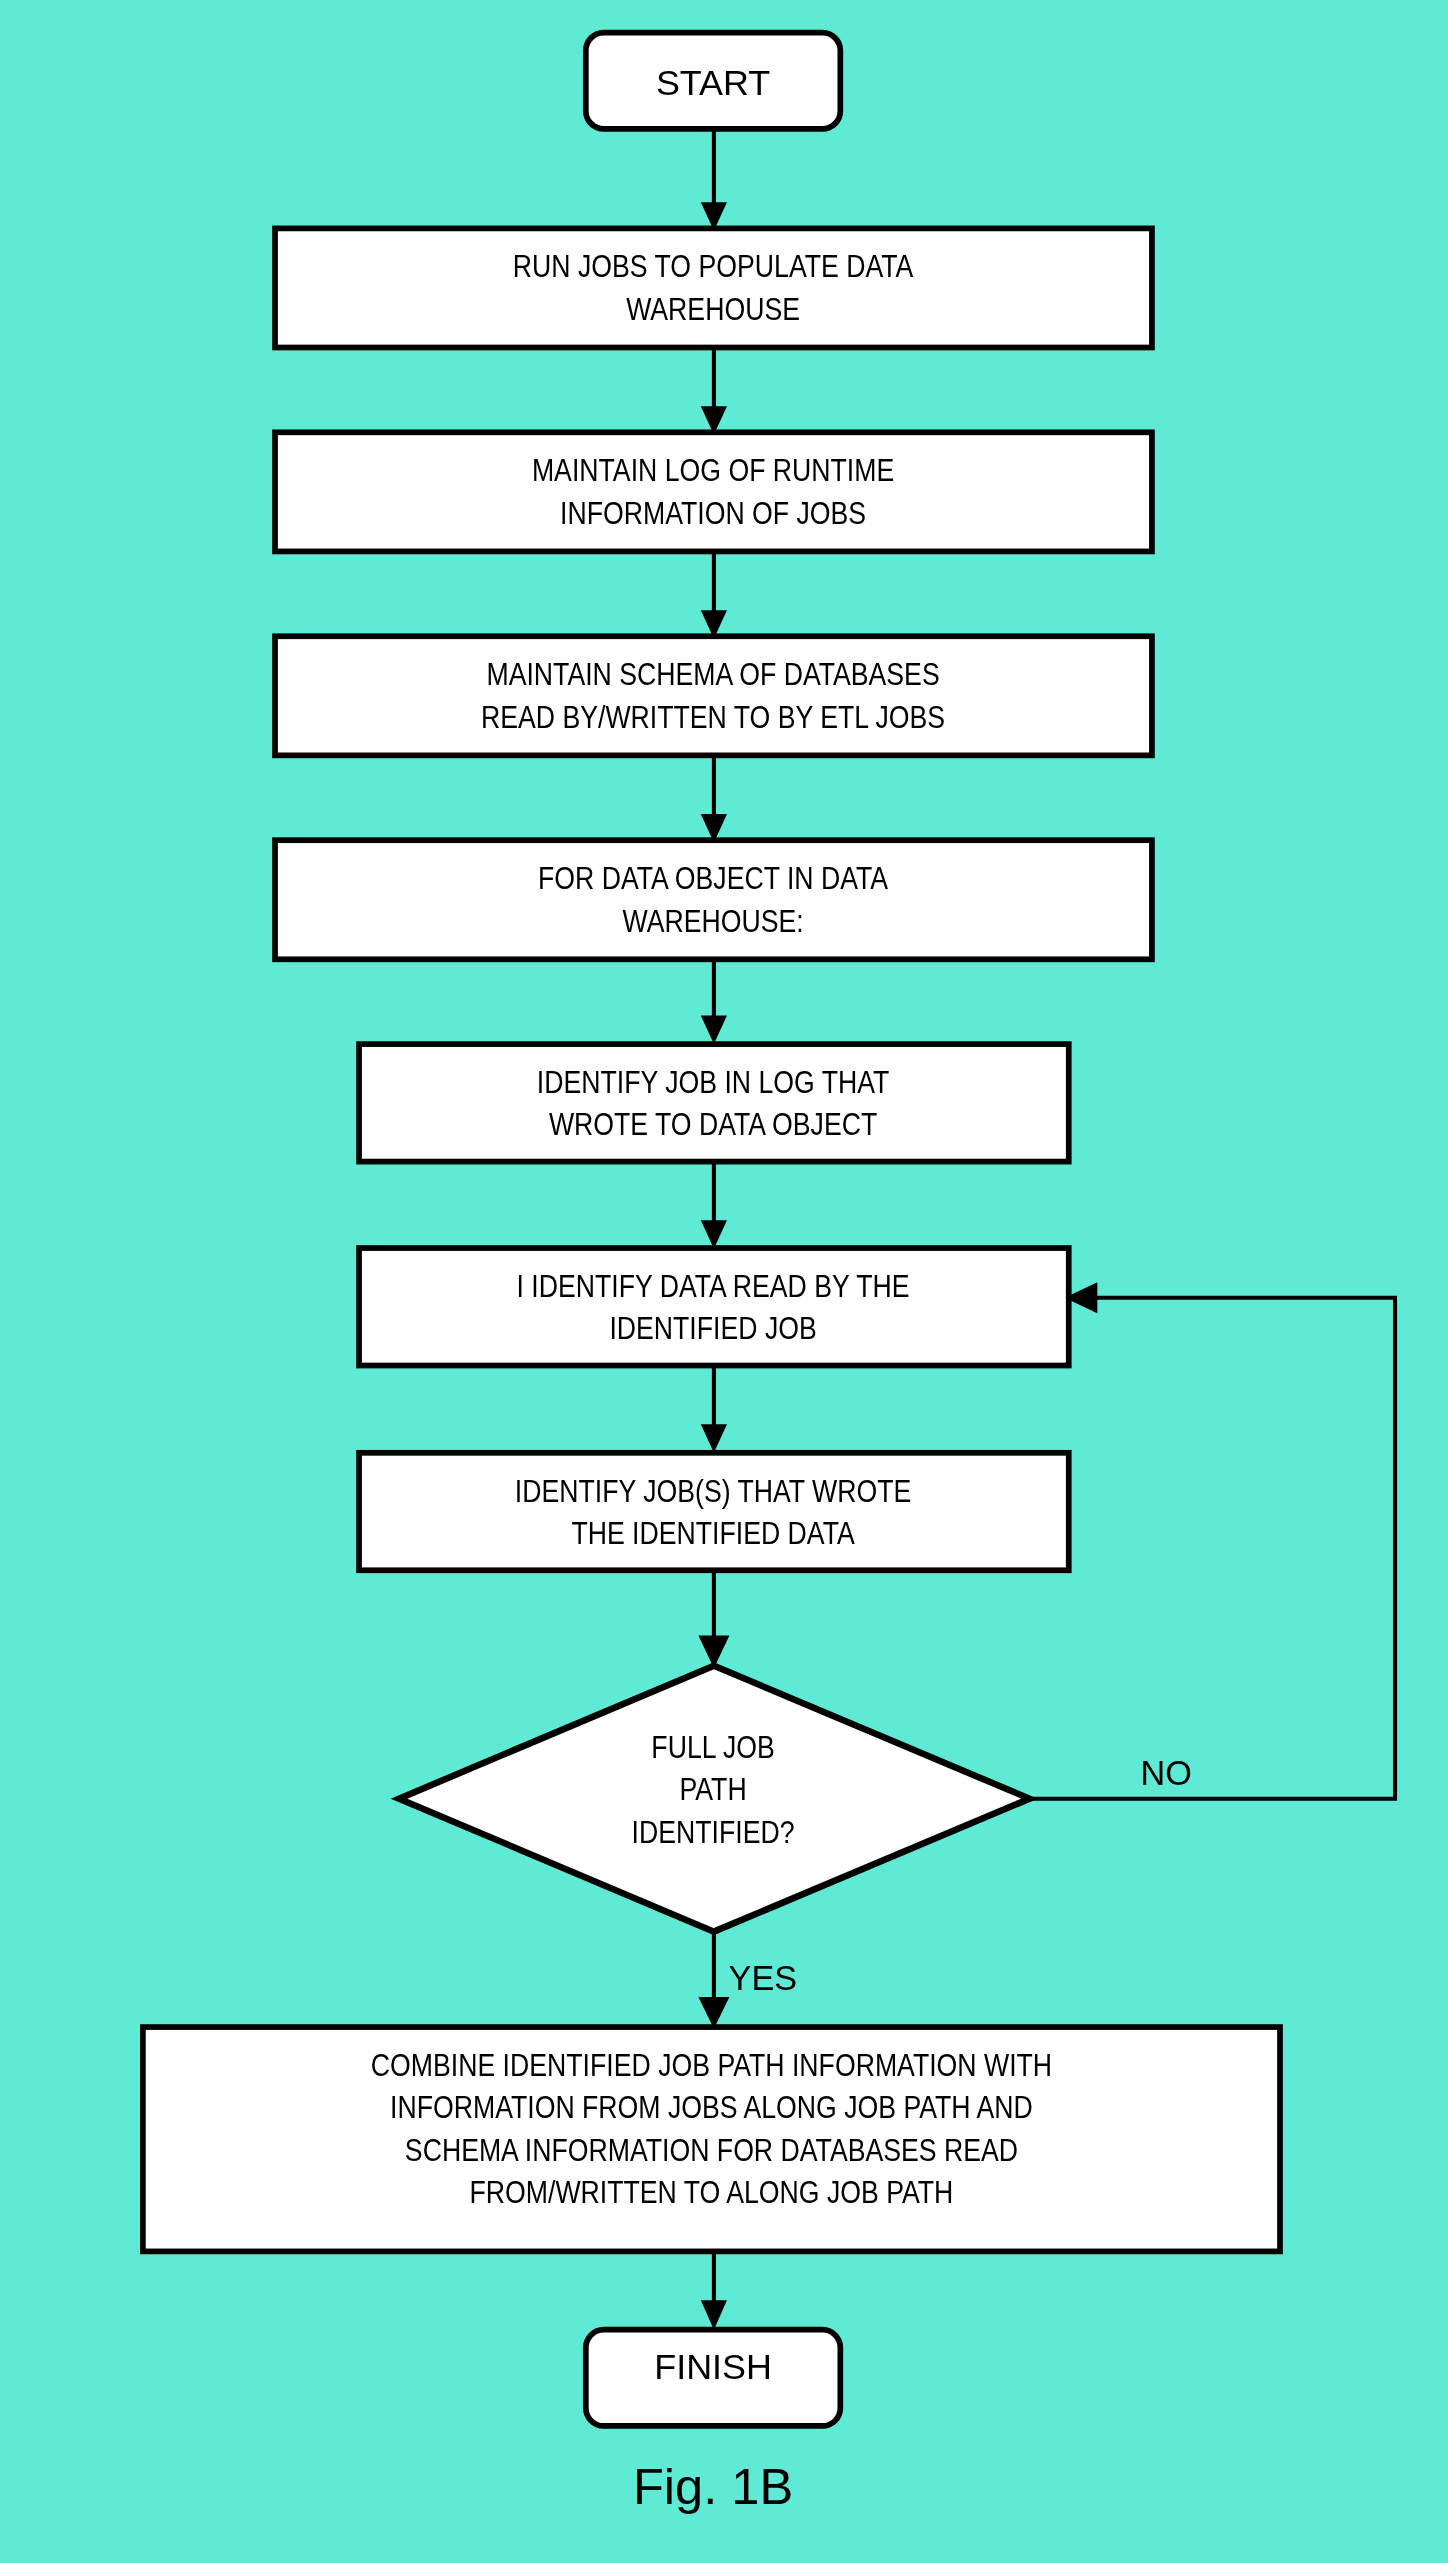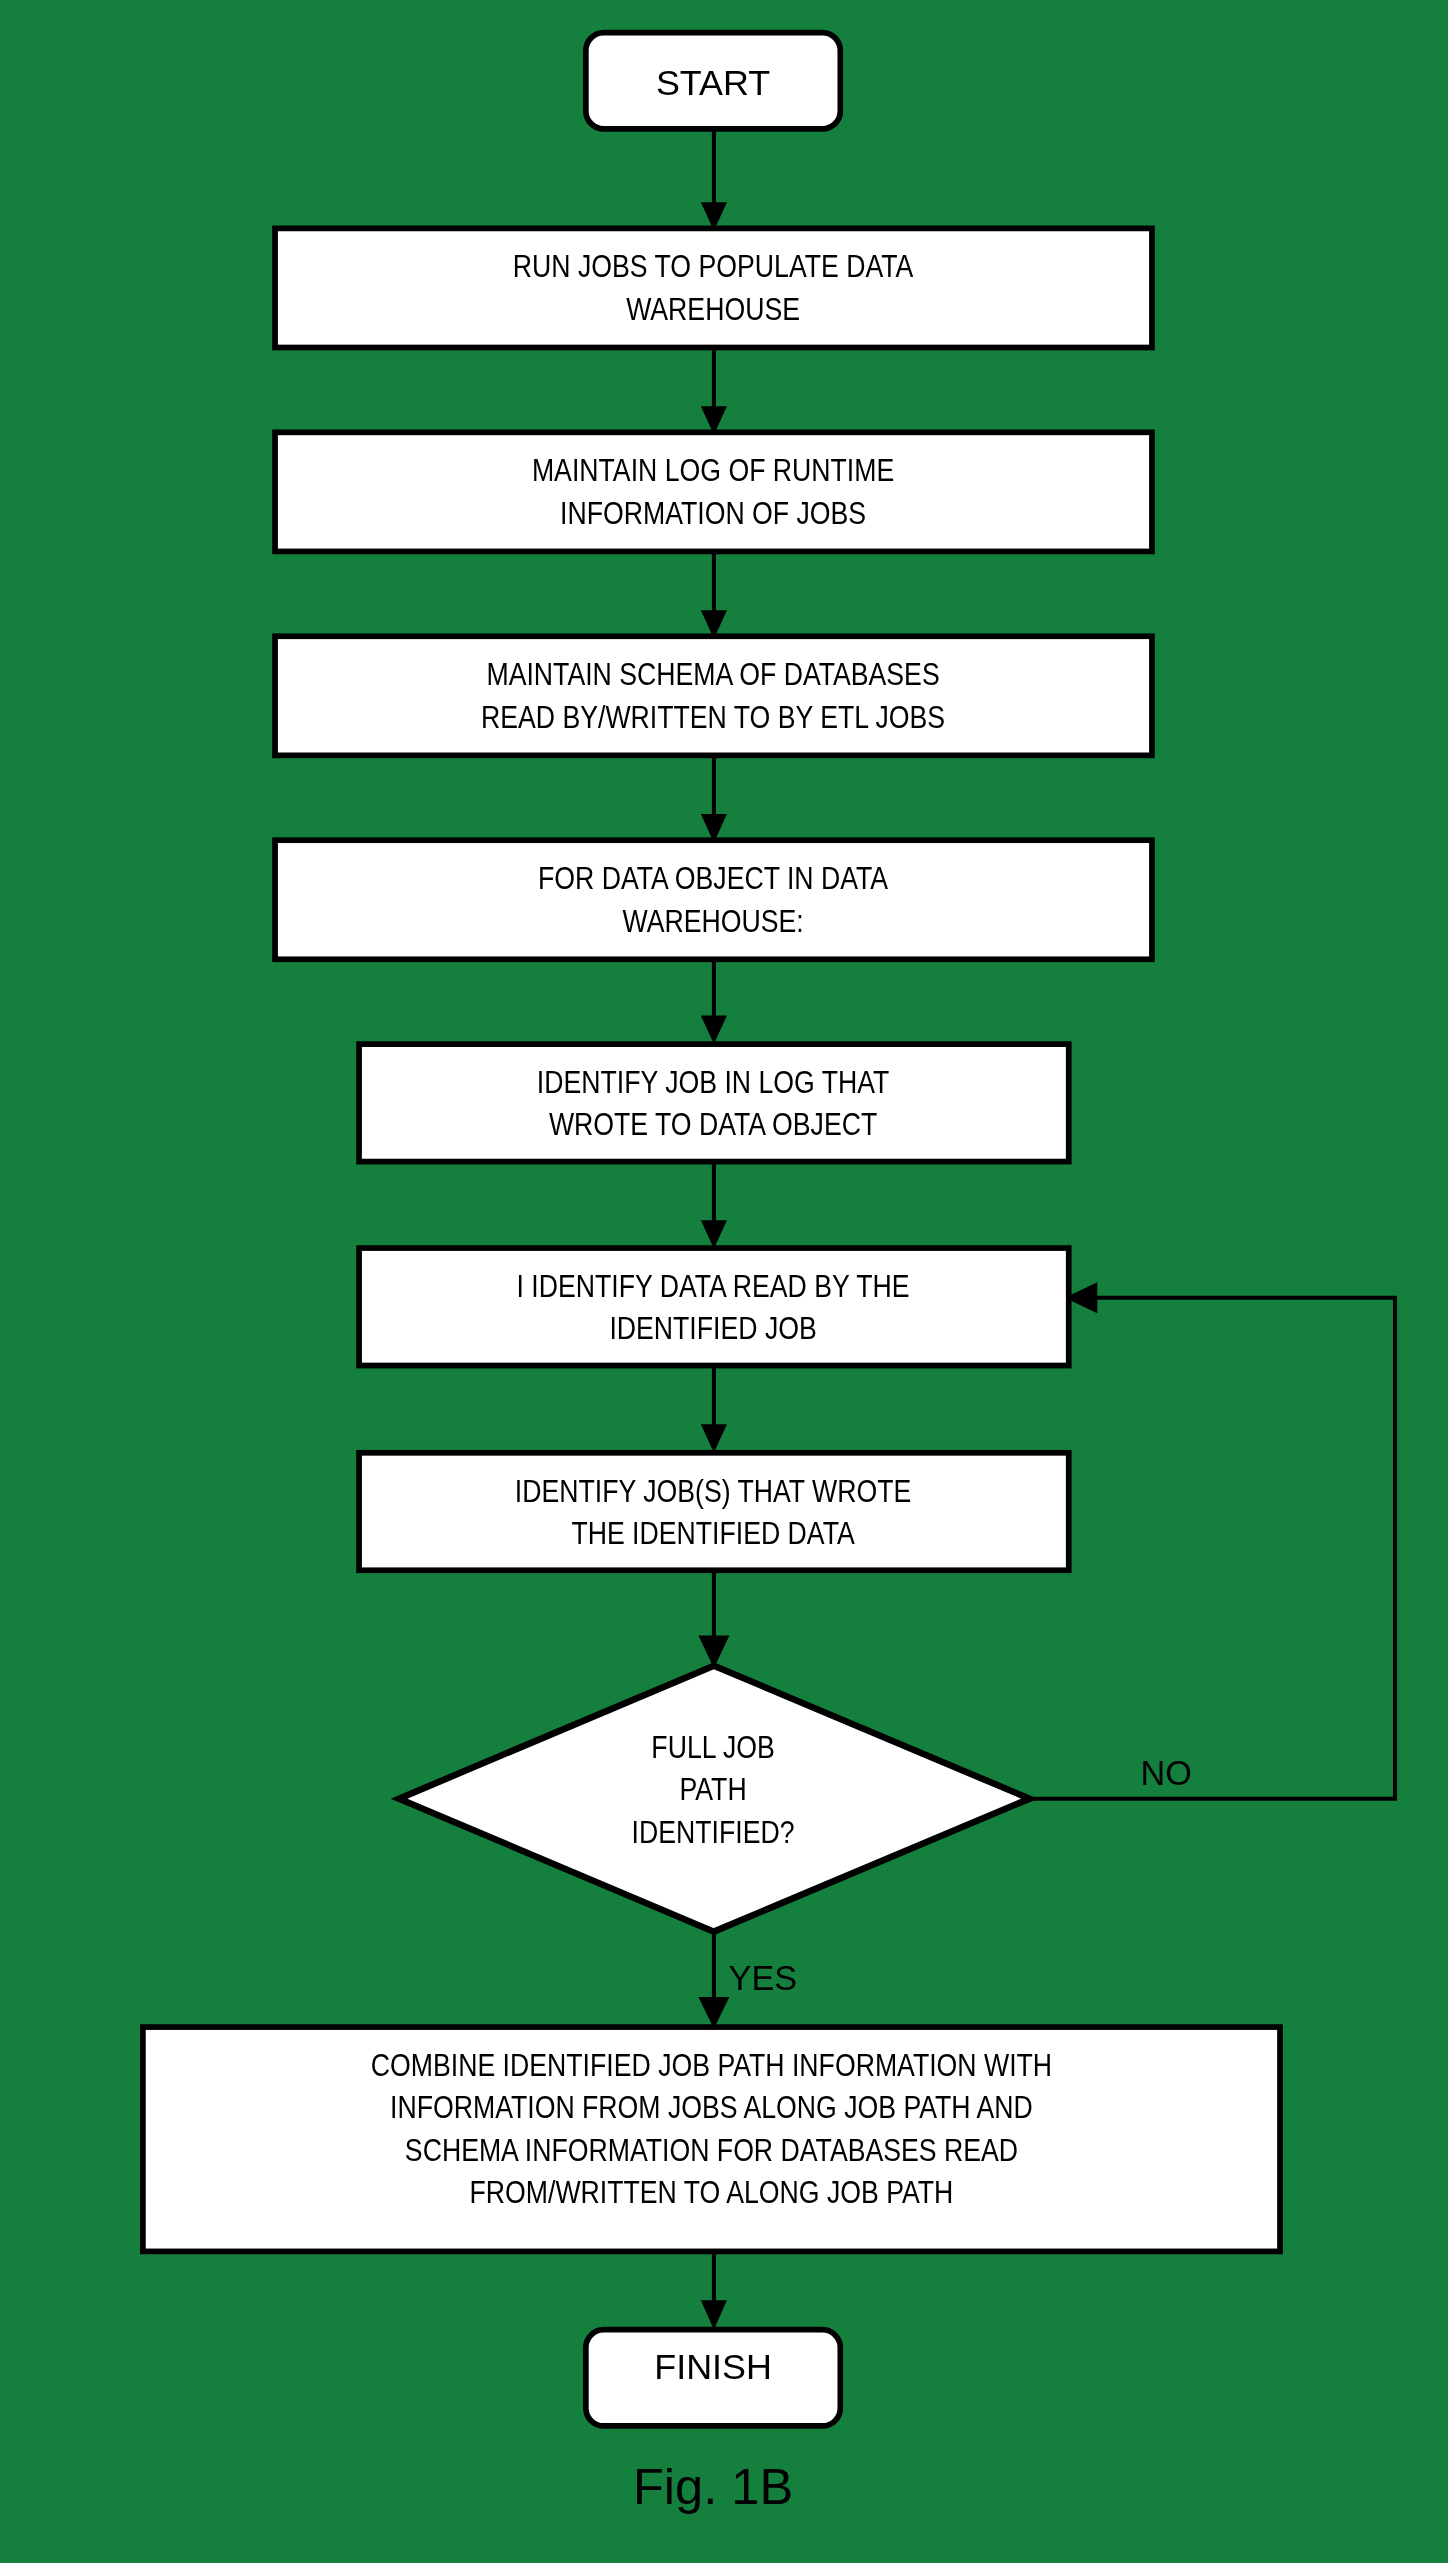--- a/index.html
+++ b/index.html
@@ -8,21 +8,21 @@
     padding: 0;
     background: #ffffff;
   }
   body {
     font-family: "Liberation Sans", sans-serif;
   }
   #page {
     position: relative;
     width: 1449px;
     height: 2563px;
-    background: #15803d;
+    background: #5eead4;
     overflow: hidden;
   }
   #flow-svg {
     position: absolute;
     top: 0;
     left: 0;
     width: 1449px;
     height: 2563px;
     display: block;
   }

